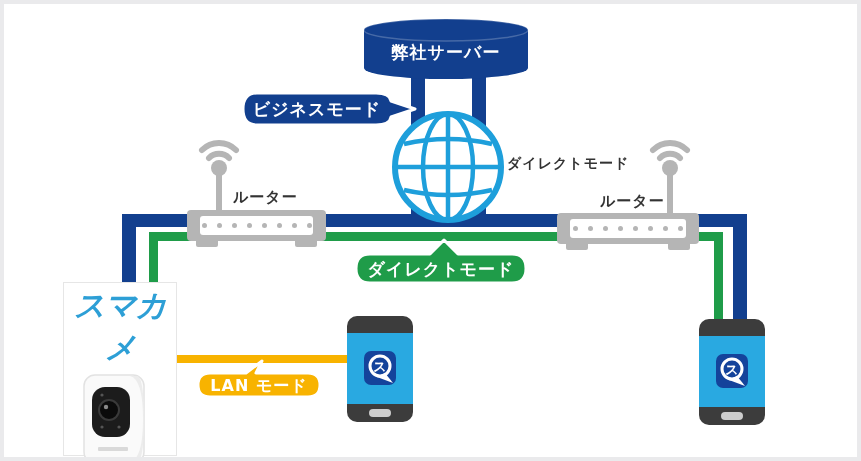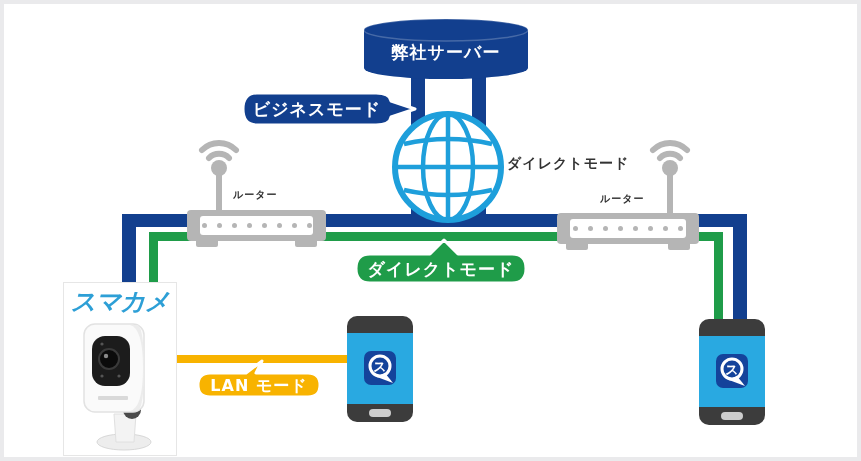--- a/index.html
+++ b/index.html
@@ -13,29 +13,29 @@
   .line-navy{background:#123F8E;}
   .line-green{background:#1F9C49;}
   .line-yellow{background:#F8B300;}
   
   .router{position:absolute;background:#B5B5B5;border-radius:4px;}
   .router .panel{position:absolute;left:13px;right:13px;top:6px;bottom:6px;background:#fff;border-radius:3px;
     display:flex;align-items:center;justify-content:center;gap:10px;}
   .router .dot{width:5px;height:5px;border-radius:50%;background:#B5B5B5;}
   .router .foot{position:absolute;bottom:-6px;width:22px;height:8px;background:#B5B5B5;border-radius:0 0 2px 2px;}
   .router .foot.l{left:9px;} .router .foot.r{right:9px;}
-  .router-label{position:absolute;font-size:10px;font-weight:bold;color:#333;letter-spacing:1px;}
+  .router-label{position:absolute;font-size:15px;font-weight:bold;color:#333;letter-spacing:1px;}
   
   .phone{position:absolute;width:66px;height:106px;background:#3C3C3C;border-radius:10px;}
   .phone .screen{position:absolute;left:0;right:0;top:17px;bottom:18px;background:#29A9E1;
     display:flex;align-items:center;justify-content:center;}
   .phone .home{position:absolute;bottom:5px;left:50%;transform:translateX(-50%);width:22px;height:8px;border-radius:4px;background:#CDCDCD;}
   
   .camera-box{position:absolute;left:59px;top:278px;width:114px;height:174px;background:#fff;border:1px solid #E6E6E6;box-sizing:border-box;}
-  .camera-logo{width:100%;text-align:center;margin-top:2px;font-size:25px;font-weight:900;font-style:italic;color:#2D9FD6;letter-spacing:-1px;}
+  .camera-logo{width:100%;text-align:center;margin-top:2px;font-size:31px;font-weight:900;font-style:italic;color:#2D9FD6;letter-spacing:-1px;}
   
   .internet-label{position:absolute;left:503px;top:151px;font-size:14px;font-weight:bold;color:#333;letter-spacing:1px;}
   .mode-label-svg{position:absolute;}
   .mode-text{font-size:17px;font-weight:bold;fill:#fff;letter-spacing:1px;}
   .server-text{font-size:17px;font-weight:bold;fill:#fff;letter-spacing:1px;}
 </style>
 </head>
 <body>
 
 <div id="stage">

